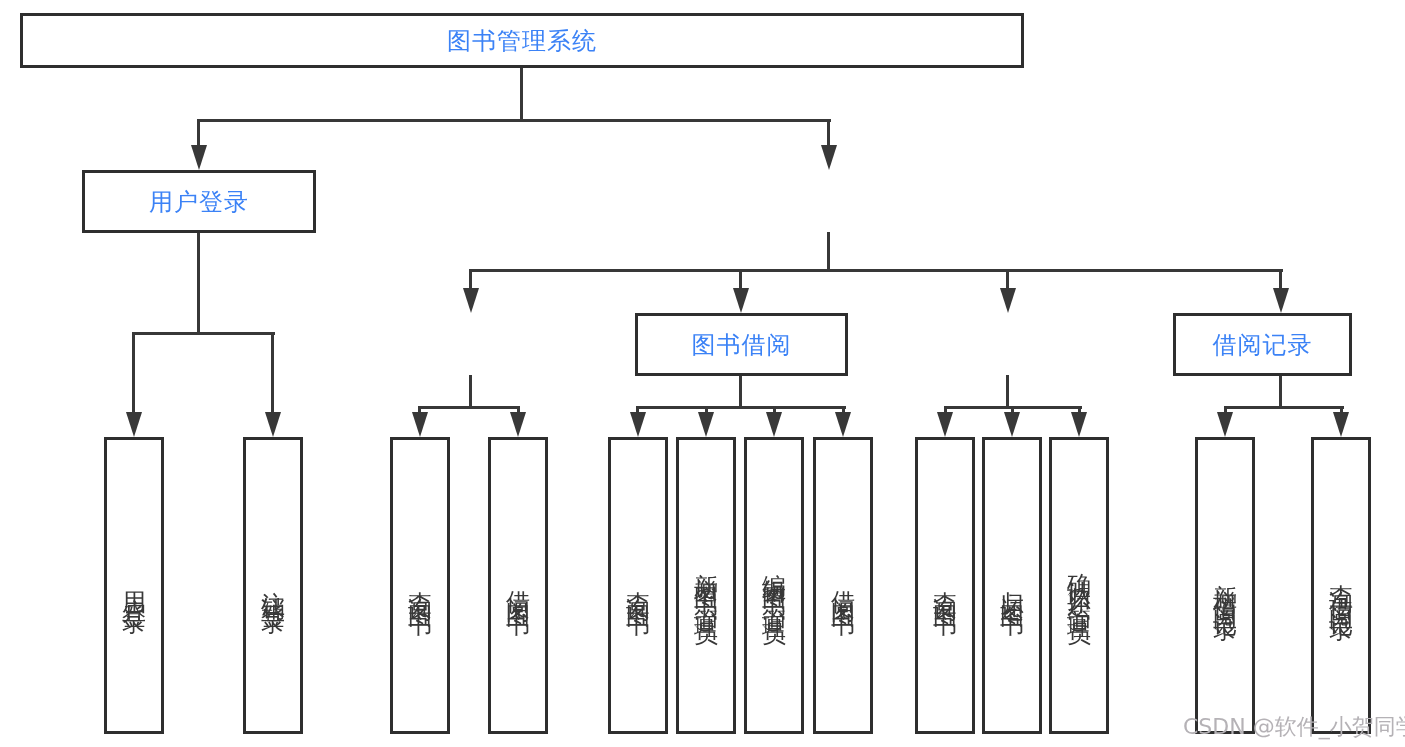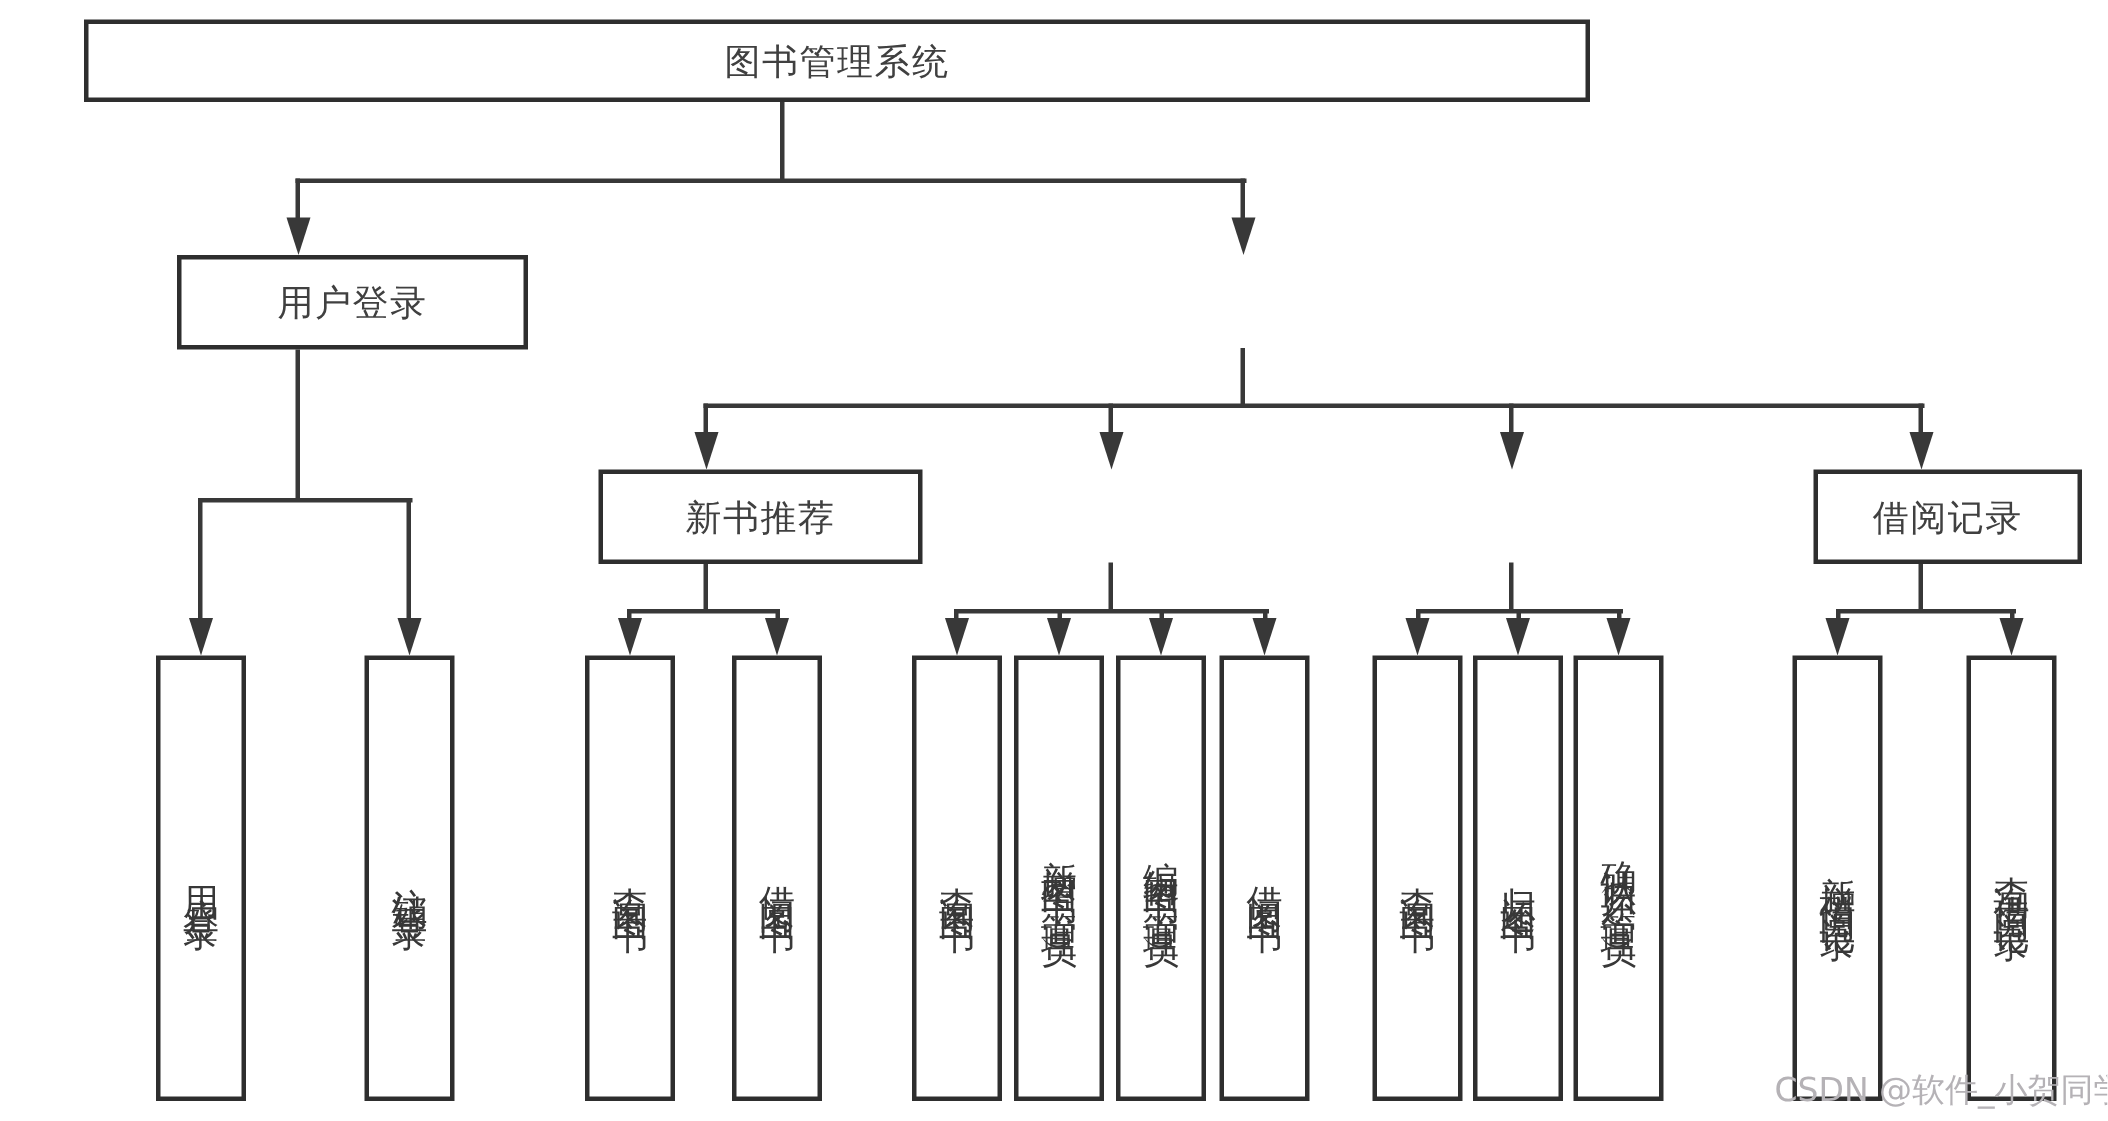--- a/index.html
+++ b/index.html
@@ -17,25 +17,24 @@
   }
   
   .node {
     position: absolute;
     box-sizing: border-box;
     border: 3px solid #2e2e2e;
     background: #ffffff;
     display: flex;
     align-items: center;
     justify-content: center;
-    color: #404040;
+    color: #3b82f6;
     font-size: 24px;
     letter-spacing: 1px;
     white-space: nowrap;
-    margin-left: 36px;
   }
   .leaf {
     position: absolute;
     box-sizing: border-box;
     top: 437px;
     width: 60px;
     height: 297px;
     border: 3px solid #2e2e2e;
     background: #ffffff;
     display: flex;
@@ -141,24 +140,24 @@
 
   <div class="node" style="left:20px;top:13px;width:1004px;height:55px">
     <span>图书管理系统</span>
   </div>
 
   <div class="node" style="left:82px;top:170px;width:234px;height:63px">
     <span>用户登录</span>
   </div>
 
 
-  <div class="node" style="left:363px;top:313px;width:216px;height:63px">
-    <span>新书推荐</span>
-  </div>
-
+
+  <div class="node" style="left:635px;top:313px;width:213px;height:63px">
+    <span>图书借阅</span>
+  </div>
 
 
   <div class="node" style="left:1173px;top:313px;width:179px;height:63px">
     <span>借阅记录</span>
   </div>
 
   <div class="leaf" style="left:104px">
     <span class="vtext">用户登录</span>
   </div>
   <div class="leaf" style="left:243px">

